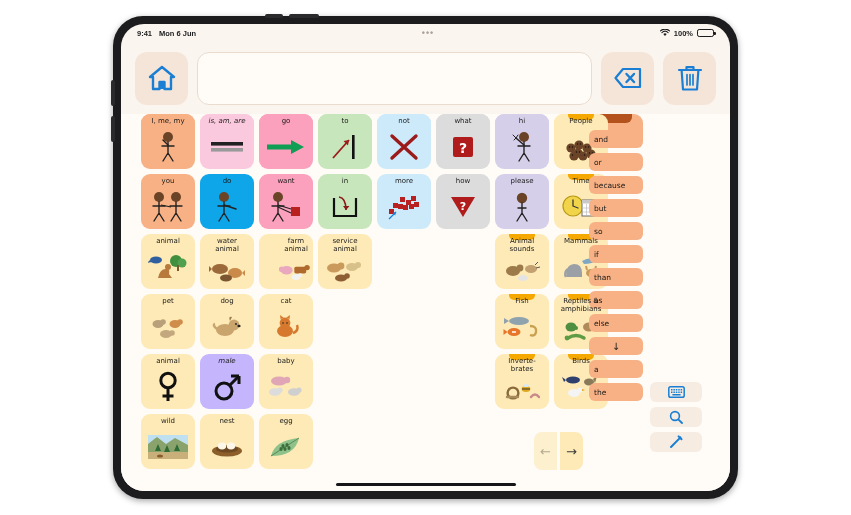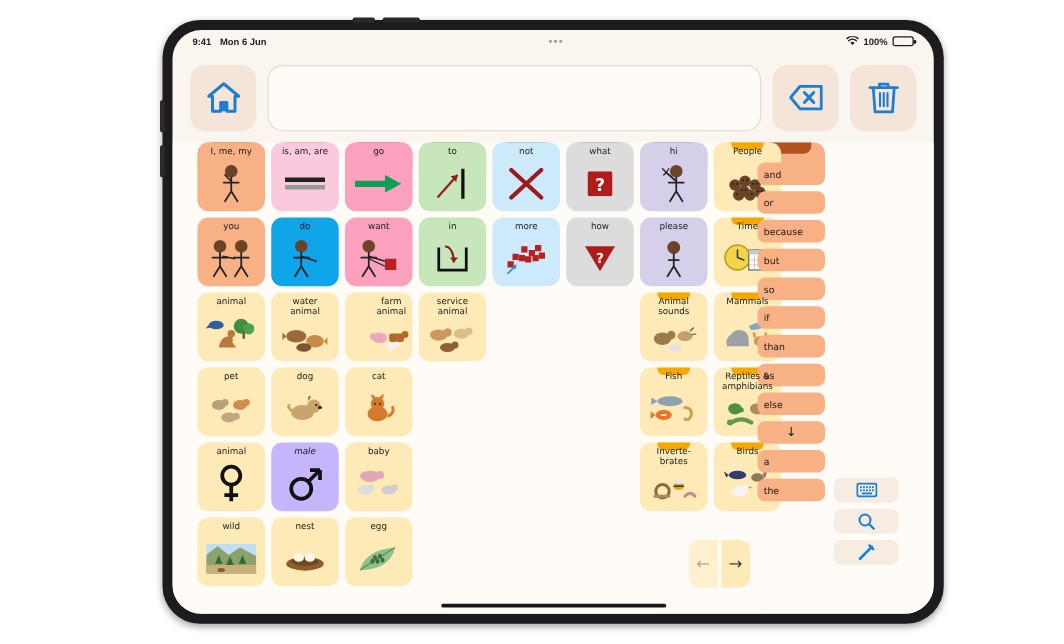--- a/index.html
+++ b/index.html
@@ -11,21 +11,20 @@
   }
 
   
   #device-frame {
     position: absolute;
     left: 113px; top: 16px;
     width: 625px; height: 483px;
     background: #1c1c1e;
     border-radius: 30px;
     box-shadow: 0 2px 6px rgba(0,0,0,.35);
-    margin-left: 17px;
   }
   #device-frame::before,
   #device-frame::after {
     content: ""; position: absolute;
     background: #2e2e30; border-radius: 2px;
   }
   .side-btn { position: absolute; background: #2a2a2c; border-radius: 2px; }
   .top-btn-1 { left: 152px; top: -2px; width: 18px; height: 4px; }
   .top-btn-2 { left: 176px; top: -2px; width: 30px; height: 4px; }
   .left-btn-1 { left: -2px; top: 64px; width: 4px; height: 26px; }
@@ -308,21 +307,21 @@
             <div class="cell-label" style="white-space: pre-line;">I, me, my</div>
             <div class="cell-art">
               <svg width="30" height="32" viewBox="0 0 30 32">
                 <circle cx="15" cy="6" r="5" fill="#6b4428"></circle>
      <path d="M15 11 L15 22 M15 22 L10 30 M15 22 L20 30 M9 15 L21 15" stroke="#222" stroke-width="1.4" fill="none" stroke-linecap="round"></path>
                 <path d="M15 14 L10 9" stroke="#222" stroke-width="1.4" stroke-linecap="round"></path>
               </svg>
             </div>
           </div>
           <div class="cell" style="background: rgb(251, 201, 221);">
-            <div class="cell-label" style="white-space: pre-line;">is, am, are</div>
+            <div class="cell-label" style="white-space: pre-line; font-style: italic;">is, am, are</div>
             <div class="cell-art">
               <svg width="34" height="14" viewBox="0 0 34 14">
                 <rect x="1" y="2" width="32" height="3.6" fill="#222"></rect>
                 <rect x="1" y="8" width="32" height="3.6" fill="#9a9a9a"></rect>
               </svg>
             </div>
           </div>
           <div class="cell" style="background: rgb(251, 160, 189);">
             <div class="cell-label" style="white-space: pre-line;">go</div>
             <div class="cell-art">

